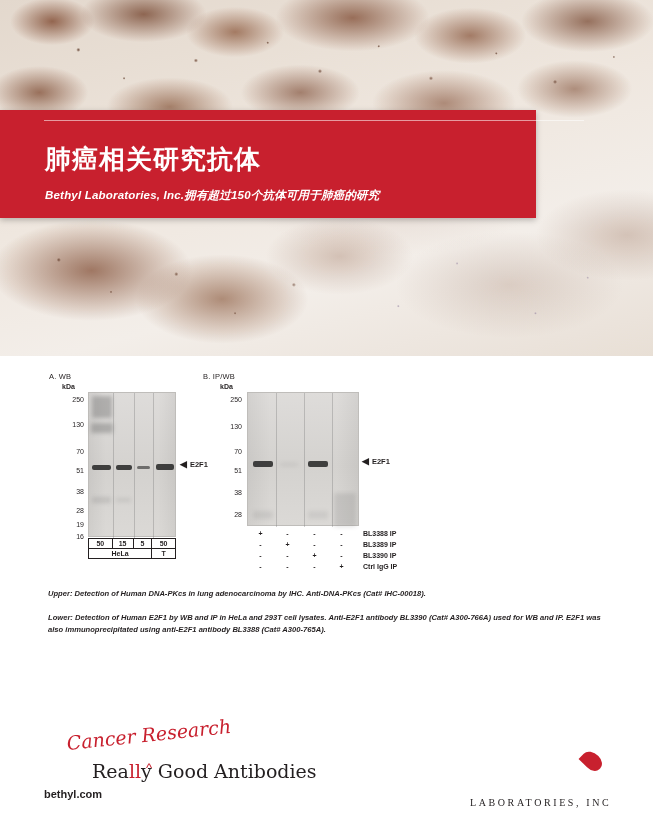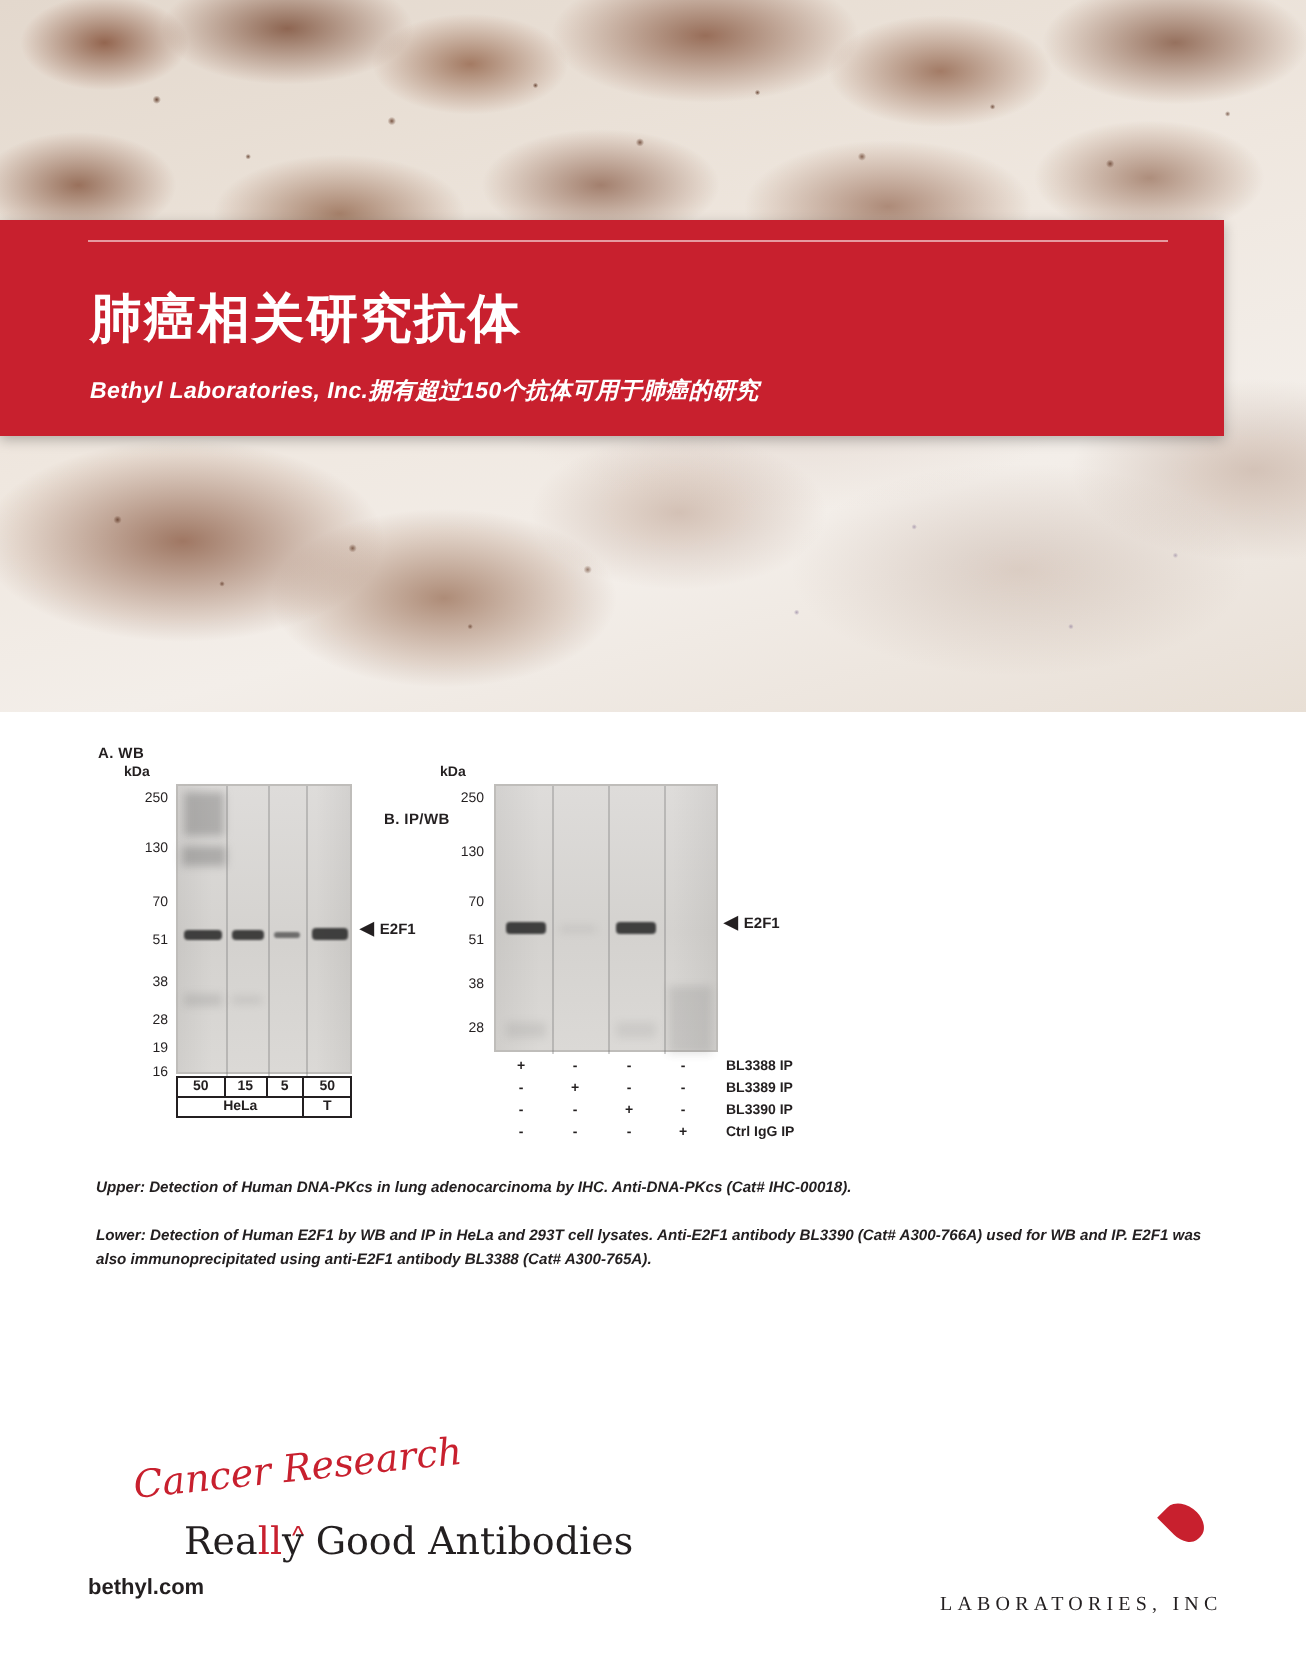--- a/index.html
+++ b/index.html
@@ -70,21 +70,21 @@
       radial-gradient(circle 2px at 82% 88%, rgba(120,100,140,.5), rgba(120,100,140,0) 70%),
       radial-gradient(circle 2px at 90% 78%, rgba(120,100,140,.45), rgba(120,100,140,0) 70%),
       radial-gradient(circle 2px at 55% 40%, rgba(120,100,140,.45), rgba(120,100,140,0) 70%),
       radial-gradient(circle 2px at 74% 46%, rgba(120,100,140,.4), rgba(120,100,140,0) 70%);
   }
 
   
   .banner {
     position: absolute;
     left: 0; top: 110px;
-    width: 612px; height: 108px;
+    width: 536px; height: 108px;
     background: #c8202e;
     box-shadow: 0 2px 6px rgba(0,0,0,.25);
   }
   .banner-rule {
     position: absolute;
     left: 44px; top: 10px;
     width: 540px; height: 1px;
     background: rgba(255,255,255,.55);
   }
   .banner-title {
@@ -108,21 +108,21 @@
   
   .figure-wrap {
     position: absolute;
     left: 40px; top: 372px;
     width: 573px; height: 200px;
     background: #ffffff;
   }
   .panel-label {
     position: absolute;
     font-size: 7.5px;
-    font-weight: bold;
+    font-weight: normal;
     color: #231f20;
     letter-spacing: .2px;
   }
   .kda-label {
     position: absolute;
     font-size: 7px;
     font-weight: bold;
     color: #231f20;
   }
   .mw-tick {
@@ -346,21 +346,21 @@
         <td style="width:19px;">5</td>
         <td style="width:24px;">50</td>
       </tr>
       <tr>
         <td colspan="3">HeLa</td>
         <td>T</td>
       </tr>
     </tbody>
       </table>
 
-    <div class="panel-label" style="left:152px; top:0px;margin-top:33px;">B. IP/WB</div>
+    <div class="panel-label" style="left:163px; top:0px;">B. IP/WB</div>
     <div class="kda-label" style="left:180px; top:11px;">kDa</div>
 
     <div class="blot" style="left:207px; top:20px; width:112px; height:134px;">
       <div class="lane-div" style="left:28px; top:0; height:134px;"></div>
       <div class="lane-div" style="left:56px; top:0; height:134px;"></div>
       <div class="lane-div" style="left:84px; top:0; height:134px;"></div>
       <div class="band" style="left:5px; top:68px; width:20px; height:6px;"></div>
       <div class="band" style="left:60px; top:68px; width:20px; height:6px;"></div>
       <div class="smear" style="left:32px; top:70px; width:18px; height:3px; opacity:.35;"></div>
       <div class="smear" style="left:86px; top:100px; width:22px; height:34px; opacity:.45;"></div>

